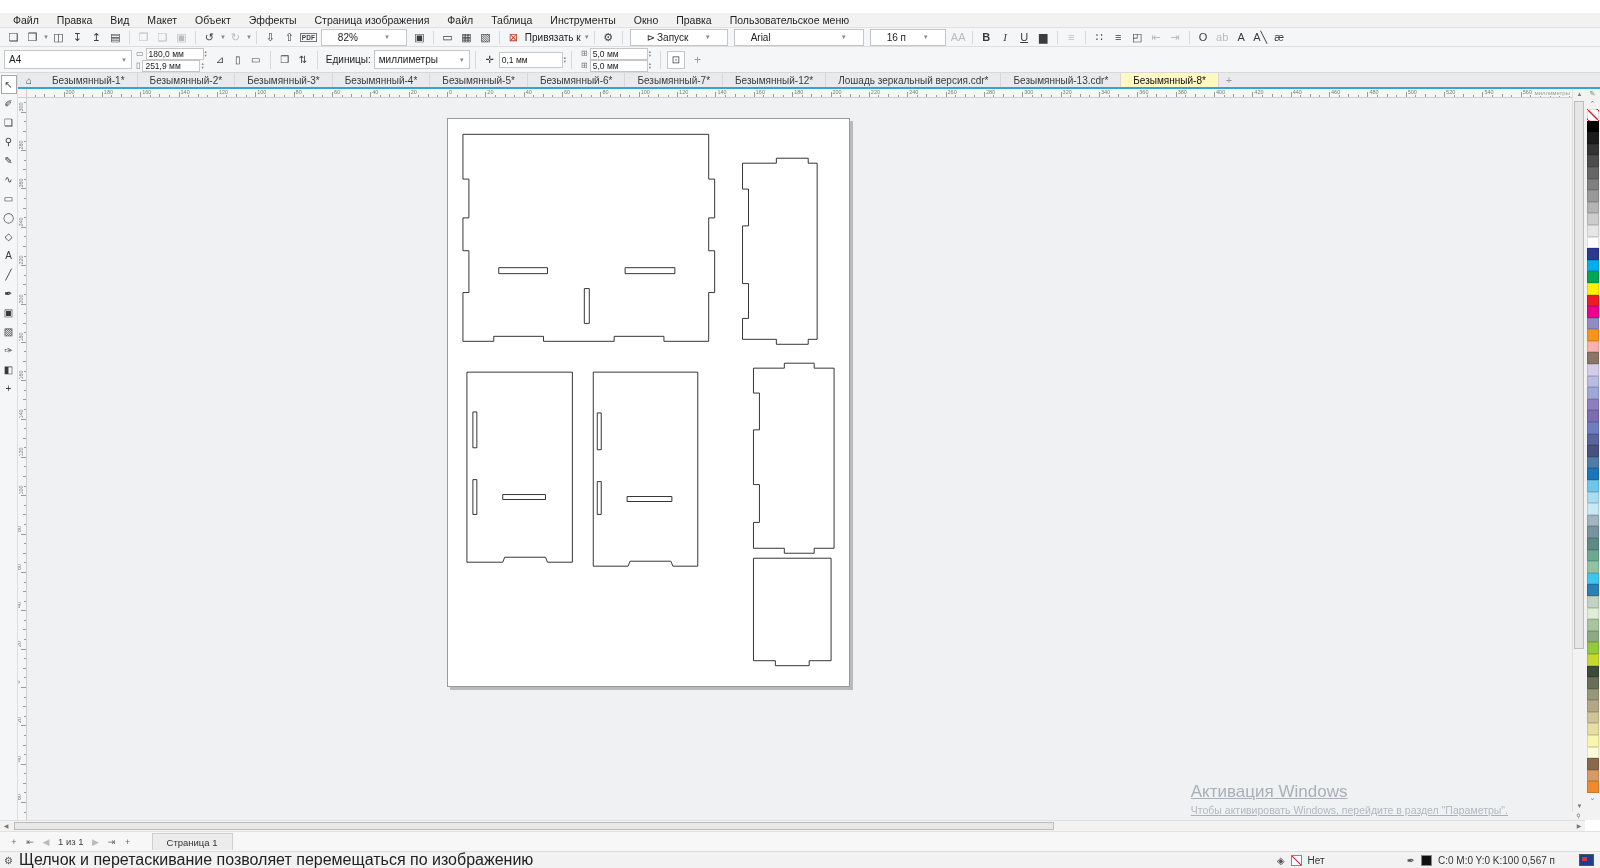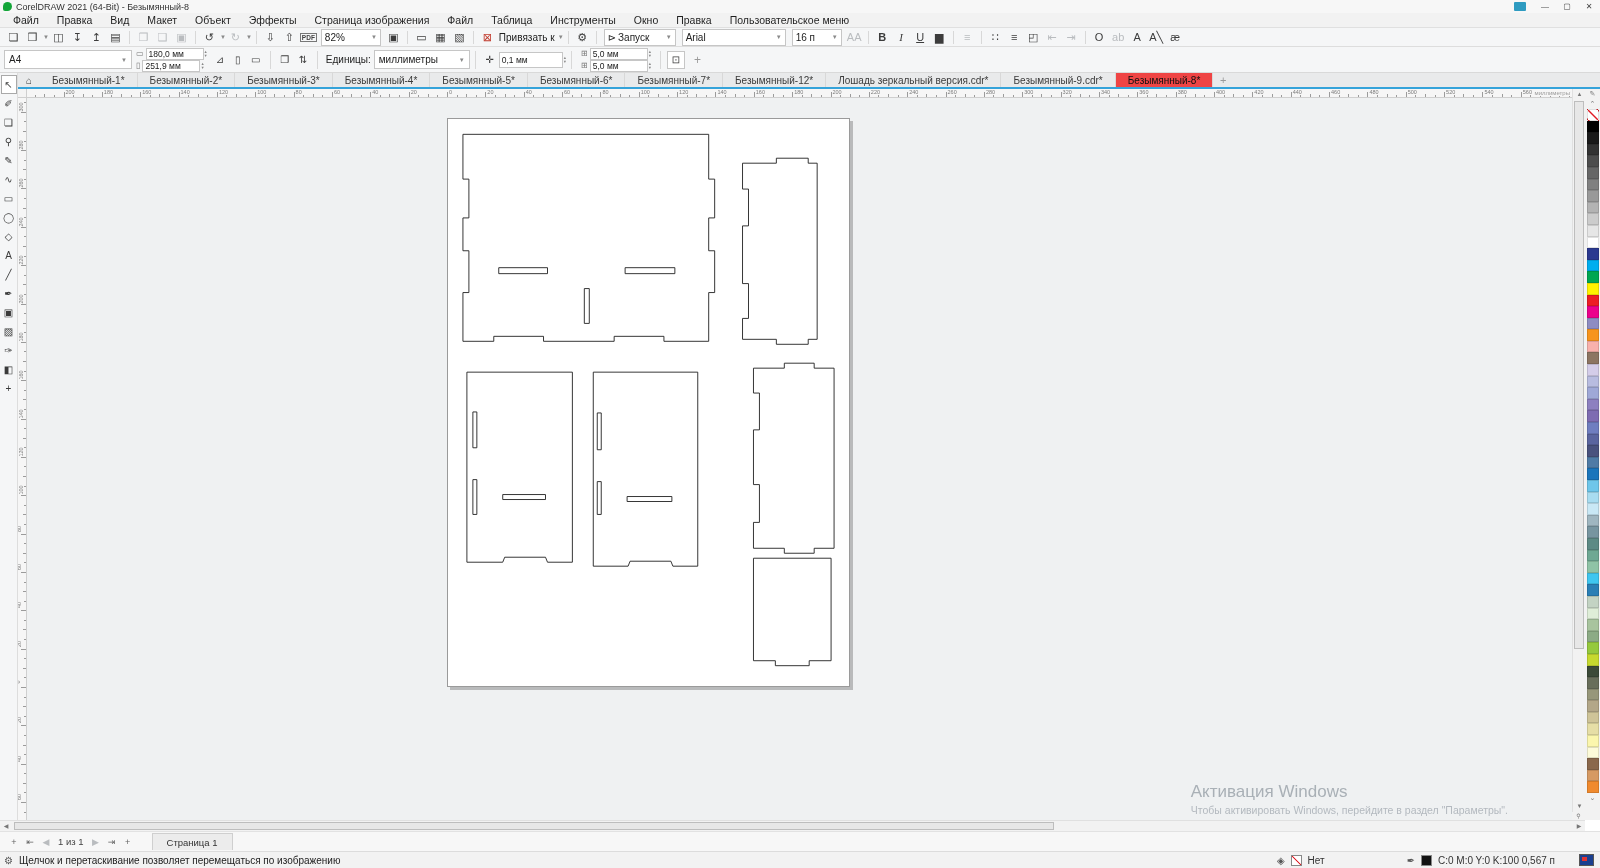--- a/index.html
+++ b/index.html
@@ -19,21 +19,21 @@
   .menu-item{padding:0 9px;font-size:10.5px;color:#1f1f1f;line-height:15px;}
   
   .toolbar{position:absolute;left:0;top:28px;width:1600px;height:19px;background:#f5f6f7;
            border-bottom:1px solid #dddddd;display:flex;align-items:center;padding-left:4px;box-sizing:border-box;}
   .tb-i{min-width:17px;height:16px;display:flex;align-items:center;justify-content:center;
         font-size:11px;color:#3c3c3c;margin:0 1px;}
   .tb-i.off{color:#b9bcbf;}
   .tb-sep{width:1px;height:13px;background:#d8d8d8;margin:0 4px;}
   .dd{font-size:6px;color:#8a8a8a;margin-left:1px;}
   .combo{height:15px;border:1px solid #c6c6c6;background:#fff;display:flex;align-items:center;
-         padding:0 3px;margin:0 3px;font-size:10px;color:#222;}
+         padding:0 16px;margin:0 3px;font-size:10px;color:#222;}
   .combo .dd{margin-left:auto;padding-left:4px;}
   .pdf-badge{font-size:6.5px;font-weight:bold;border:1px solid #777;padding:0 1px;color:#444;}
   .launch-label{font-size:10px;margin:0 2px;}
   .snap-label{font-size:10px;margin:0 2px;}
   
   .propbar{position:absolute;left:0;top:47px;width:1600px;height:26px;background:#f5f6f7;
            border-bottom:1px solid #d9d9d9;display:flex;align-items:center;padding-left:4px;box-sizing:border-box;}
   .pb-select{width:118px;height:17px;border:1px solid #c6c6c6;background:#fff;display:flex;
              align-items:center;padding:0 4px;font-size:10px;}
   .pb-select .dd{margin-left:auto;}
@@ -47,21 +47,21 @@
           font-size:10px;color:#3c3c3c;margin:0 1px;}
   .pb-label{font-size:10px;color:#222;margin:0 3px;}
   .pb-sep{width:1px;height:18px;background:#d8d8d8;margin:0 5px;}
   .plus-btn{color:#9a9a9a;font-size:12px;margin-left:8px;}
   
   .tabbar{position:absolute;left:18px;top:73px;width:1582px;height:16px;background:#e9eaeb;
           border-bottom:2px solid #35a3da;display:flex;align-items:stretch;box-sizing:border-box;}
   .home-tab{width:22px;display:flex;align-items:center;justify-content:center;font-size:10px;color:#333;}
   .doc-tab{padding:0 12px;display:flex;align-items:center;font-size:10px;color:#3b3b3b;
            border-right:1px solid #d8d8d8;white-space:nowrap;}
-  .doc-tab.active{background:#ef4444;color:#111;}
+  .doc-tab.active{background:#fef9c3;color:#111;}
   .newtab{width:20px;display:flex;align-items:center;justify-content:center;color:#9a9a9a;}
   
   .toolbox{position:absolute;left:0;top:73px;width:18px;height:747px;background:#f5f6f7;
            border-right:1px solid #ddd;display:flex;flex-direction:column;align-items:center;padding-top:2px;box-sizing:border-box;}
   .tool{width:16px;height:19px;display:flex;align-items:center;justify-content:center;
         font-size:10px;color:#3a3a3a;}
   .tool.active{background:#ffffff;border:1px solid #a9a9a9;box-sizing:border-box;}
   
   .ruler-corner{position:absolute;left:18px;top:89px;width:9px;height:9px;background:#f4f4f4;
                 border-right:1px solid #cfcfcf;border-bottom:1px solid #cfcfcf;box-sizing:border-box;}
@@ -72,21 +72,21 @@
   .htick{position:absolute;bottom:0;width:1px;background:#9b9b9b;}
   .vtick{position:absolute;right:0;height:1px;background:#9b9b9b;}
   .hlabel{position:absolute;top:0;font-size:5.5px;color:#7c7c7c;}
   .vlabel{position:absolute;left:-2px;font-size:5.5px;color:#7c7c7c;transform:rotate(-90deg);}
   .unit-label{position:absolute;right:2px;top:1px;font-size:6px;color:#9a9a9a;background:#f6f6f6;padding-left:3px;z-index:2;}
   
   .canvas{position:absolute;left:27px;top:98px;width:1545px;height:722px;background:#eff1f2;overflow:hidden;}
   .page{position:absolute;left:420px;top:20px;width:403px;height:569px;background:#ffffff;
         border:1px solid #9a9a9a;box-shadow:3px 3px 0 rgba(120,120,120,0.45);box-sizing:border-box;}
   .page svg{display:block;width:100%;height:100%;}
-  .watermark{position:absolute;right:64px;bottom:4px;color:#a9b0b6;}
+  .watermark{position:absolute;right:64px;bottom:4px;color:#a9b0b6;text-decoration:underline;}
   .wm1{font-size:17px;font-weight:300;}
   .wm2{font-size:10.5px;color:#b3b9bf;margin-top:2px;}
   
   .vscroll{position:absolute;left:1572px;top:89px;width:13px;height:723px;background:#f2f2f2;
            border-left:1px solid #e0e0e0;box-sizing:border-box;}
   .vthumb{position:absolute;left:1px;top:12px;width:10px;height:548px;background:#e7e7e7;border:1px solid #bdbdbd;box-sizing:border-box;}
   .varrow{position:absolute;left:0;width:13px;height:11px;text-align:center;font-size:6px;color:#777;line-height:11px;}
   .vscroll-extra{position:absolute;left:1572px;top:812px;width:13px;height:8px;background:#f2f2f2;
                  font-size:6px;color:#777;text-align:center;line-height:8px;}
   .hscroll{position:absolute;left:0px;top:820px;width:1585px;height:11px;background:#f2f2f2;
@@ -103,45 +103,35 @@
   .pagenav{position:absolute;left:0;top:831px;width:1600px;height:20px;background:#f7f7f7;
            border-top:1px solid #e2e2e2;display:flex;align-items:center;padding-left:6px;box-sizing:border-box;}
   .pn-btn{min-width:16px;text-align:center;color:#666;font-size:9px;}
   .pn-counter{font-size:9.5px;color:#444;margin:0 4px;}
   .page-tab{height:16px;background:#ececec;border:1px solid #cfcfcf;border-bottom:none;display:flex;
             align-items:center;padding:0 14px;font-size:9.5px;color:#333;margin-left:16px;}
   
   .statusbar{position:absolute;left:0;top:851px;width:1600px;height:17px;background:#f2f2f2;
              border-top:1px solid #dcdcdc;display:flex;align-items:center;box-sizing:border-box;font-size:10px;color:#333;}
   .sb-gear{margin:0 6px 0 4px;color:#555;font-size:10px;}
-  .sb-hint{font-size:10px;color:#222;}
+  .sb-hint{font-size:16px;color:#222;}
   .sb-right{margin-left:auto;display:flex;align-items:center;gap:6px;padding-right:6px;}
   .sb-swatch{width:11px;height:11px;border:1px solid #888;box-sizing:border-box;}
   .sb-swatch.nofill{background:linear-gradient(to top right,#fff 44%,#e01b24 46%,#e01b24 54%,#fff 56%);}
   .sb-swatch.black{background:#111;}
   .sb-pen{color:#555;font-size:10px;}
   .sb-monitor{width:13px;height:10px;background:#1b3f8f;border:1px solid #555;position:relative;margin-left:18px;}
   .sb-monitor:after{content:"";position:absolute;left:2px;top:2px;width:5px;height:4px;background:#d33;}
   .muted{color:#b9bcbf;}
 </style>
 </head>
 <body>
 
 <div class="app">
 
-  <div class="titlebar">
-    <span class="corel-logo"></span>
-    <span>CorelDRAW 2021 (64-Bit) - Безымянный-8</span>
-    <div class="win-controls">
-      <span class="user-badge"></span>
-      <span class="win-btn">—</span>
-      <span class="win-btn">▢</span>
-      <span class="win-btn">✕</span>
-    </div>
-  </div>
 
   <div class="menubar">
       <span class="menu-item">Файл</span>
       <span class="menu-item">Правка</span>
       <span class="menu-item">Вид</span>
       <span class="menu-item">Макет</span>
       <span class="menu-item">Объект</span>
       <span class="menu-item">Эффекты</span>
       <span class="menu-item">Страница изображения</span>
       <span class="menu-item">Файл</span>
@@ -298,21 +288,21 @@
       <span class="home-tab">⌂</span>
       <span class="doc-tab">Безымянный-1*</span>
       <span class="doc-tab">Безымянный-2*</span>
       <span class="doc-tab">Безымянный-3*</span>
       <span class="doc-tab">Безымянный-4*</span>
       <span class="doc-tab">Безымянный-5*</span>
       <span class="doc-tab">Безымянный-6*</span>
       <span class="doc-tab">Безымянный-7*</span>
       <span class="doc-tab">Безымянный-12*</span>
       <span class="doc-tab">Лошадь зеркальный версия.cdr*</span>
-      <span class="doc-tab">Безымянный-9.cdr*</span>
+      <span class="doc-tab">Безымянный-13.cdr*</span>
       <span class="doc-tab active">Безымянный-8*</span>
       <span class="newtab">+</span>
     </div>
 
   <div class="toolbox">
       <span class="tool active">↖</span>
       <span class="tool">✐</span>
       <span class="tool">❏</span>
       <span class="tool">⚲</span>
       <span class="tool">✎</span>

